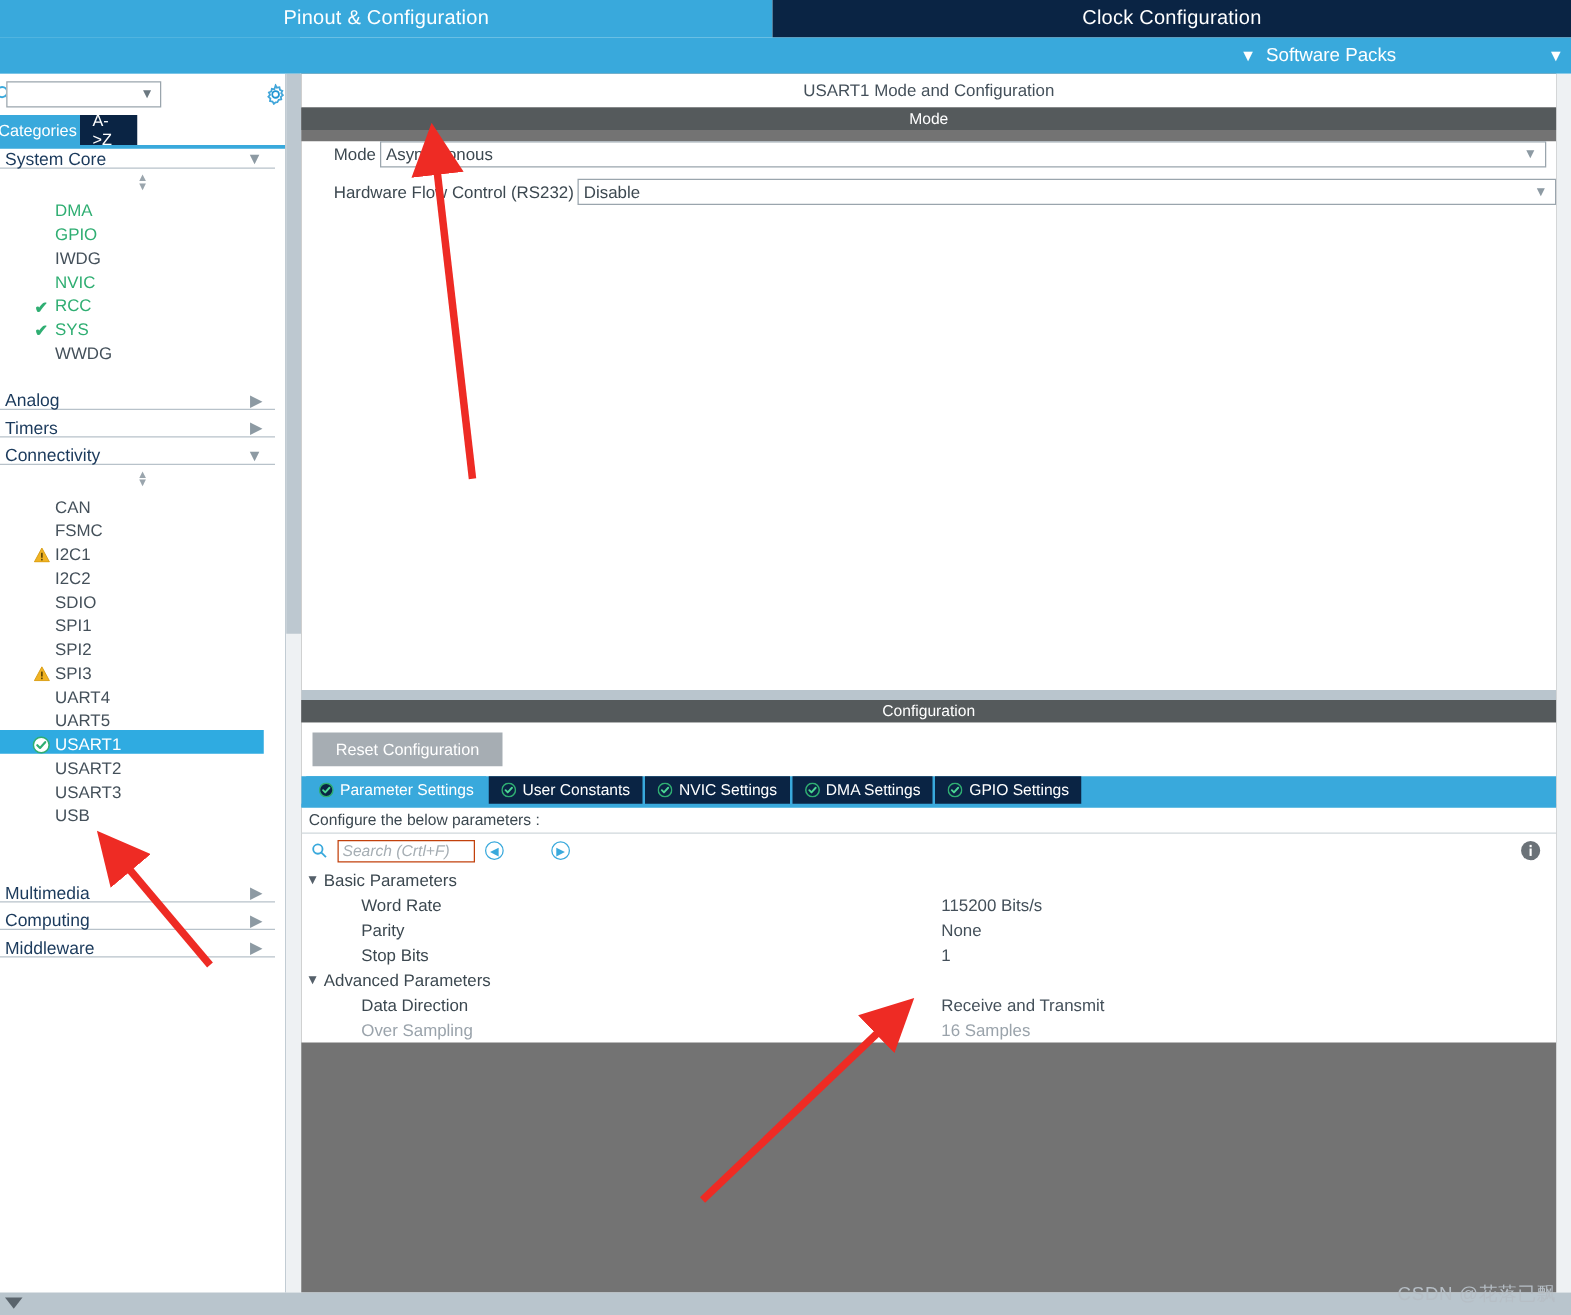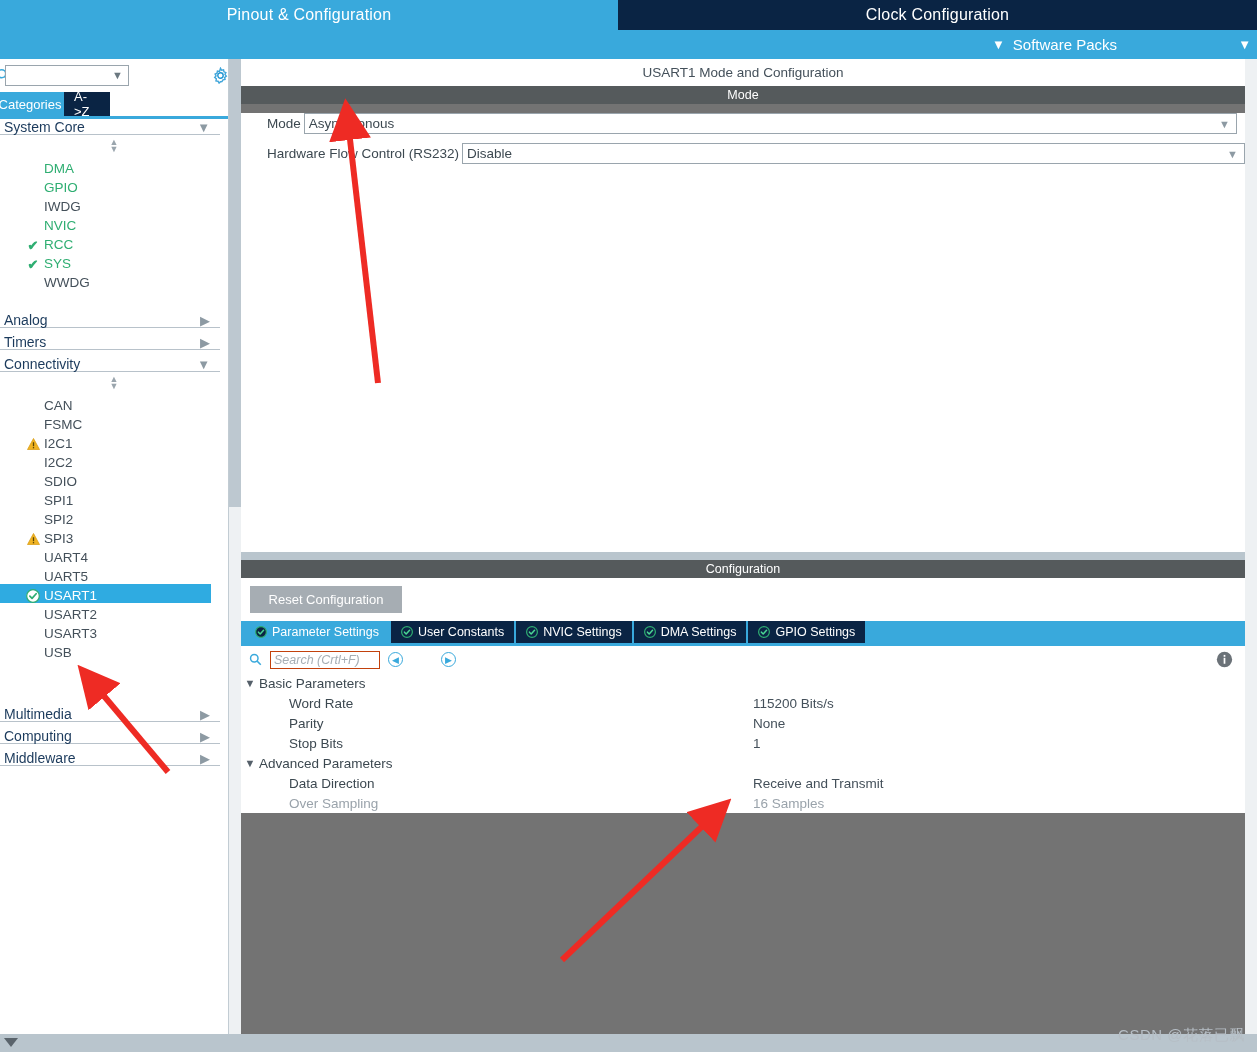--- a/index.html
+++ b/index.html
@@ -642,20 +642,23 @@
           <span>
             <svg class="ok-circle" viewBox="0 0 16 16">
               <circle cx="8" cy="8" r="7.2" fill="#0a2444" stroke="#2fae72" stroke-width="1.6"></circle>
               <path d="M4.6 8.2 L6.9 10.6 L11.4 5.6" fill="none" stroke="#4bd694" stroke-width="2" stroke-linecap="round" stroke-linejoin="round"></path>
             </svg>
           </span>
           <span>GPIO Settings</span>
         </div>
       </div>
 
+      <div class="configure-note">
+        <span>Configure the below parameters :</span>
+      </div>
 
       <div class="param-area">
         <div class="search-row">
           <svg style="width:13px;height:13px" viewBox="0 0 16 16">
             <circle cx="6.5" cy="6.5" r="4.6" fill="none" stroke="#39a9dc" stroke-width="1.8"></circle>
             <line x1="10" y1="10" x2="14.5" y2="14.5" stroke="#39a9dc" stroke-width="1.8"></line>
           </svg>
           <div class="search-box">
             <span>Search (Crtl+F)</span>
           </div>

